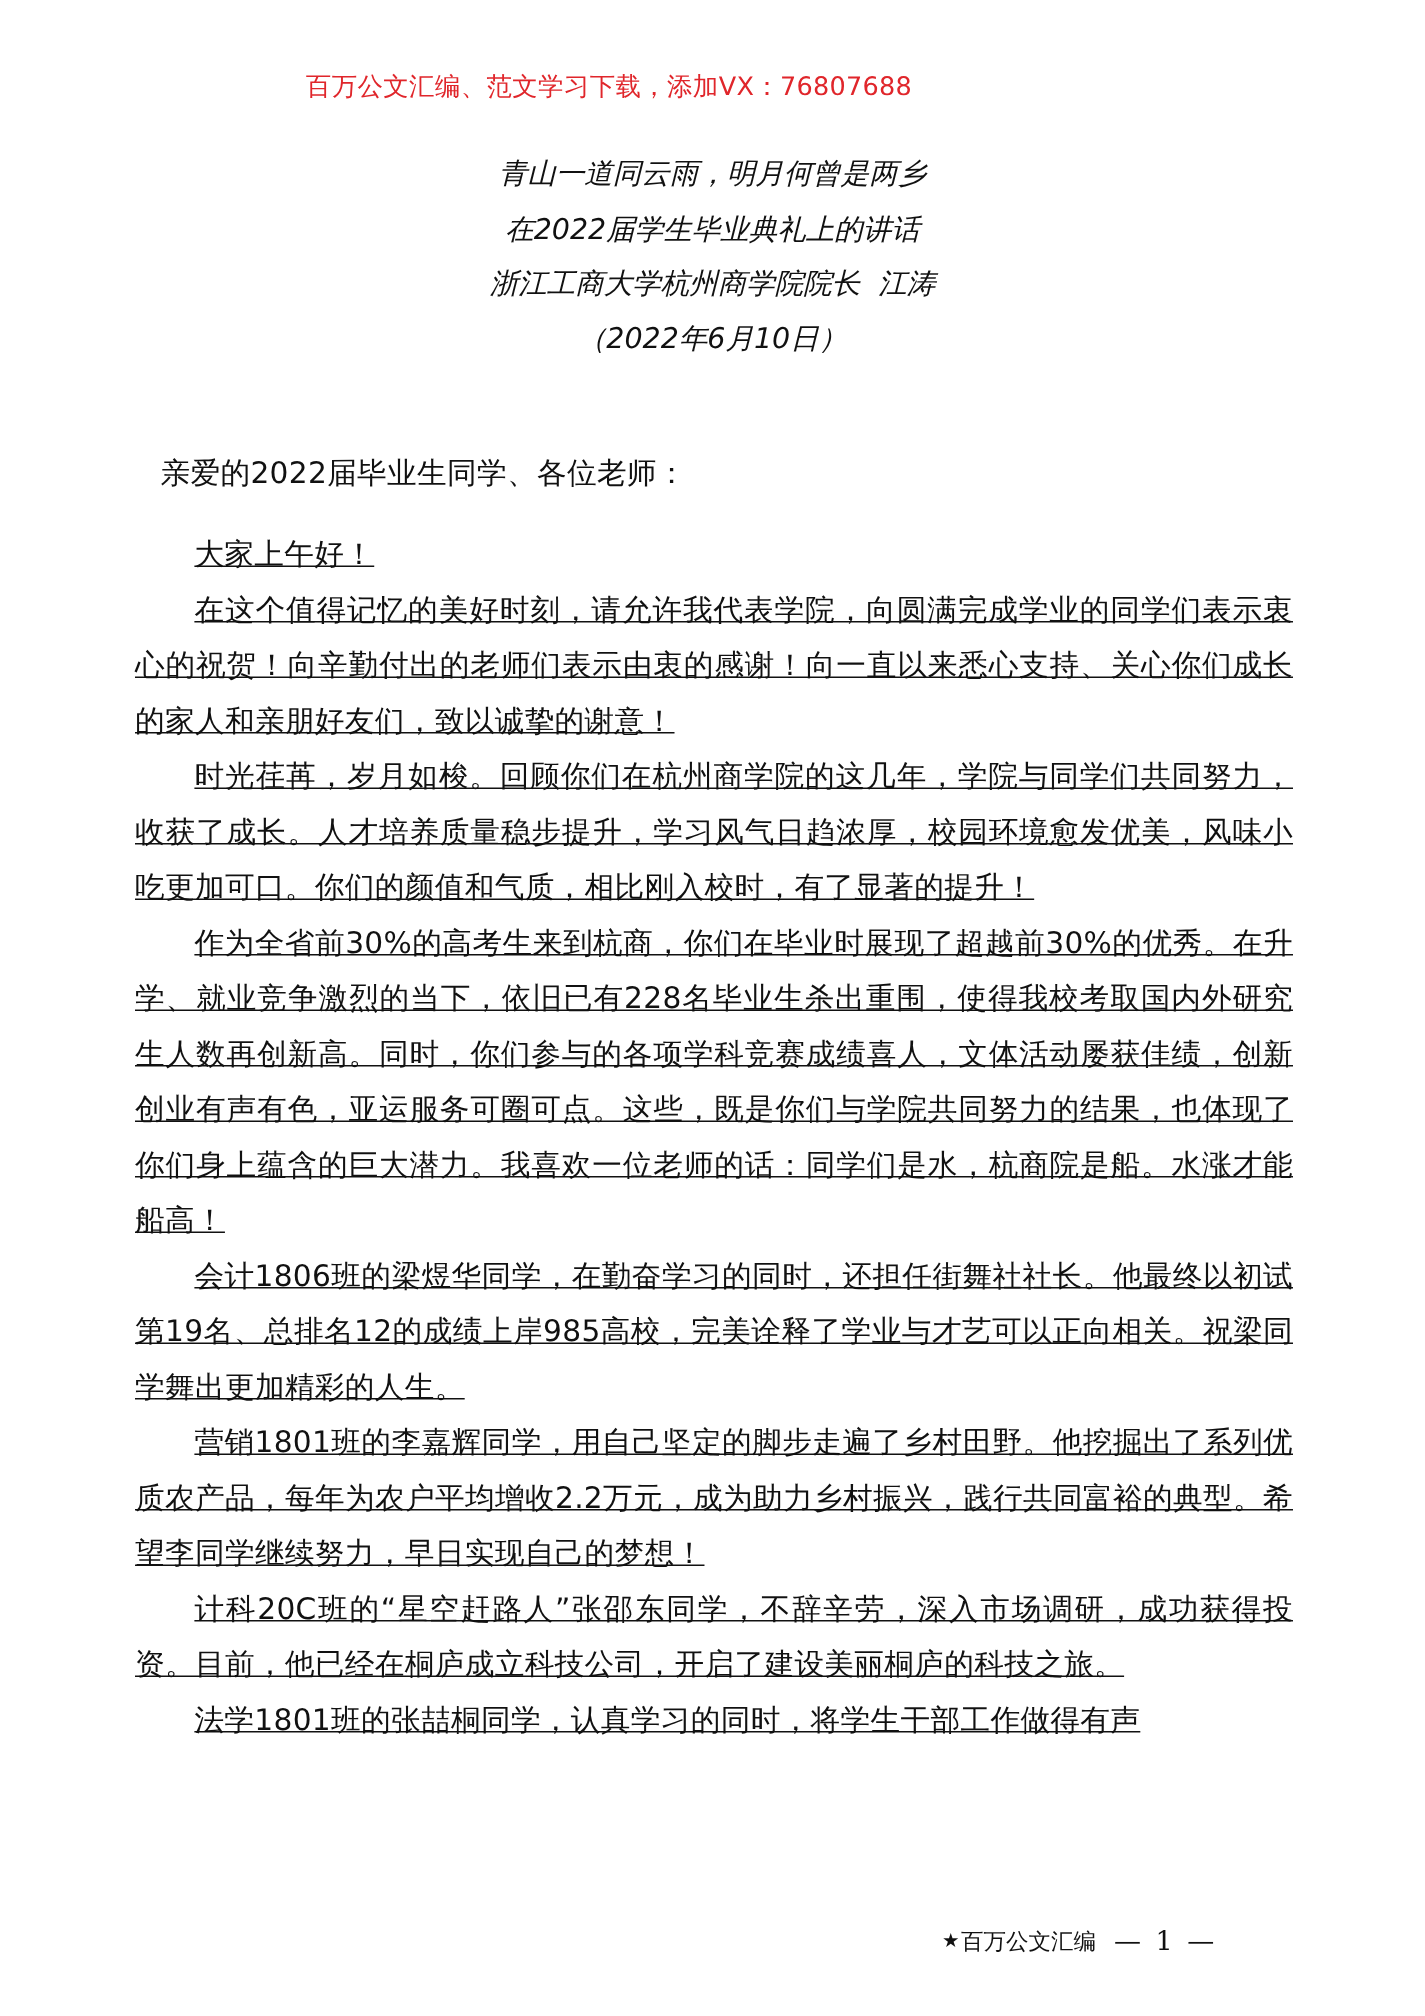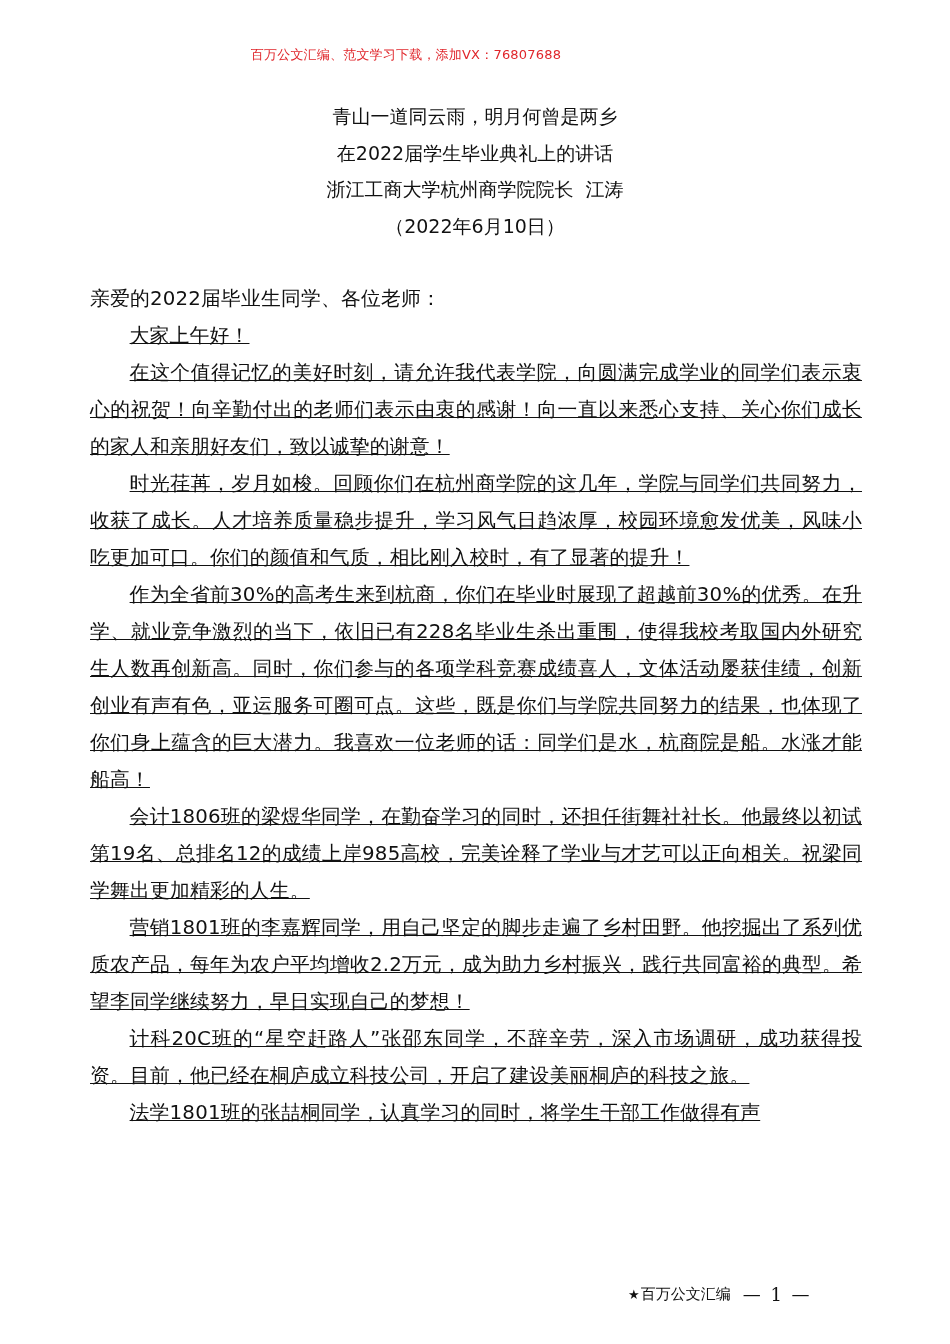--- a/index.html
+++ b/index.html
@@ -3,32 +3,32 @@
 <meta charset="utf-8">
 <style>
   html, body { margin: 0; padding: 0; background: #ffffff; }
   body {
     width: 950px; height: 1344px; position: relative; overflow: hidden;
     font-family: "DejaVu Sans", "Liberation Sans", sans-serif;
     color: #111111;
   }
   .banner {
     position: absolute; top: 46px; left: 0; width: 812px;
-    text-align: center; font-size: 13px; color: #e0262b; letter-spacing: 0.2px;
+    text-align: center; font-size: 17px; color: #e0262b; letter-spacing: 0.2px;
   }
   .title-block {
     position: absolute; top: 98px; left: 0; width: 950px; text-align: center;
     font-size: 19px; line-height: 36.5px;
   }
-  .title-line { display: block; }
+  .title-line { display: block; font-style: italic; }
   .body-text {
     position: absolute; top: 280px; left: 90px; width: 772px;
     font-size: 19.8px; line-height: 37px; letter-spacing: 0.2px;
   }
-  .salutation { margin: 0; }
+  .salutation { margin: 17px; }
   .para { margin: 0; text-indent: 2em; text-align: justify; text-decoration: underline; }
   .footer {
     position: absolute; top: 1284px; left: 628px; font-size: 15px; color: #111;
     display: flex; align-items: center;
   }
   .footer .star { font-size: 13px; margin-right: 1px; }
   .footer .pagenum {
     font-family: "DejaVu Serif", "Liberation Serif", serif;
     font-size: 18px; margin-left: 12px; letter-spacing: 2px;
   }

